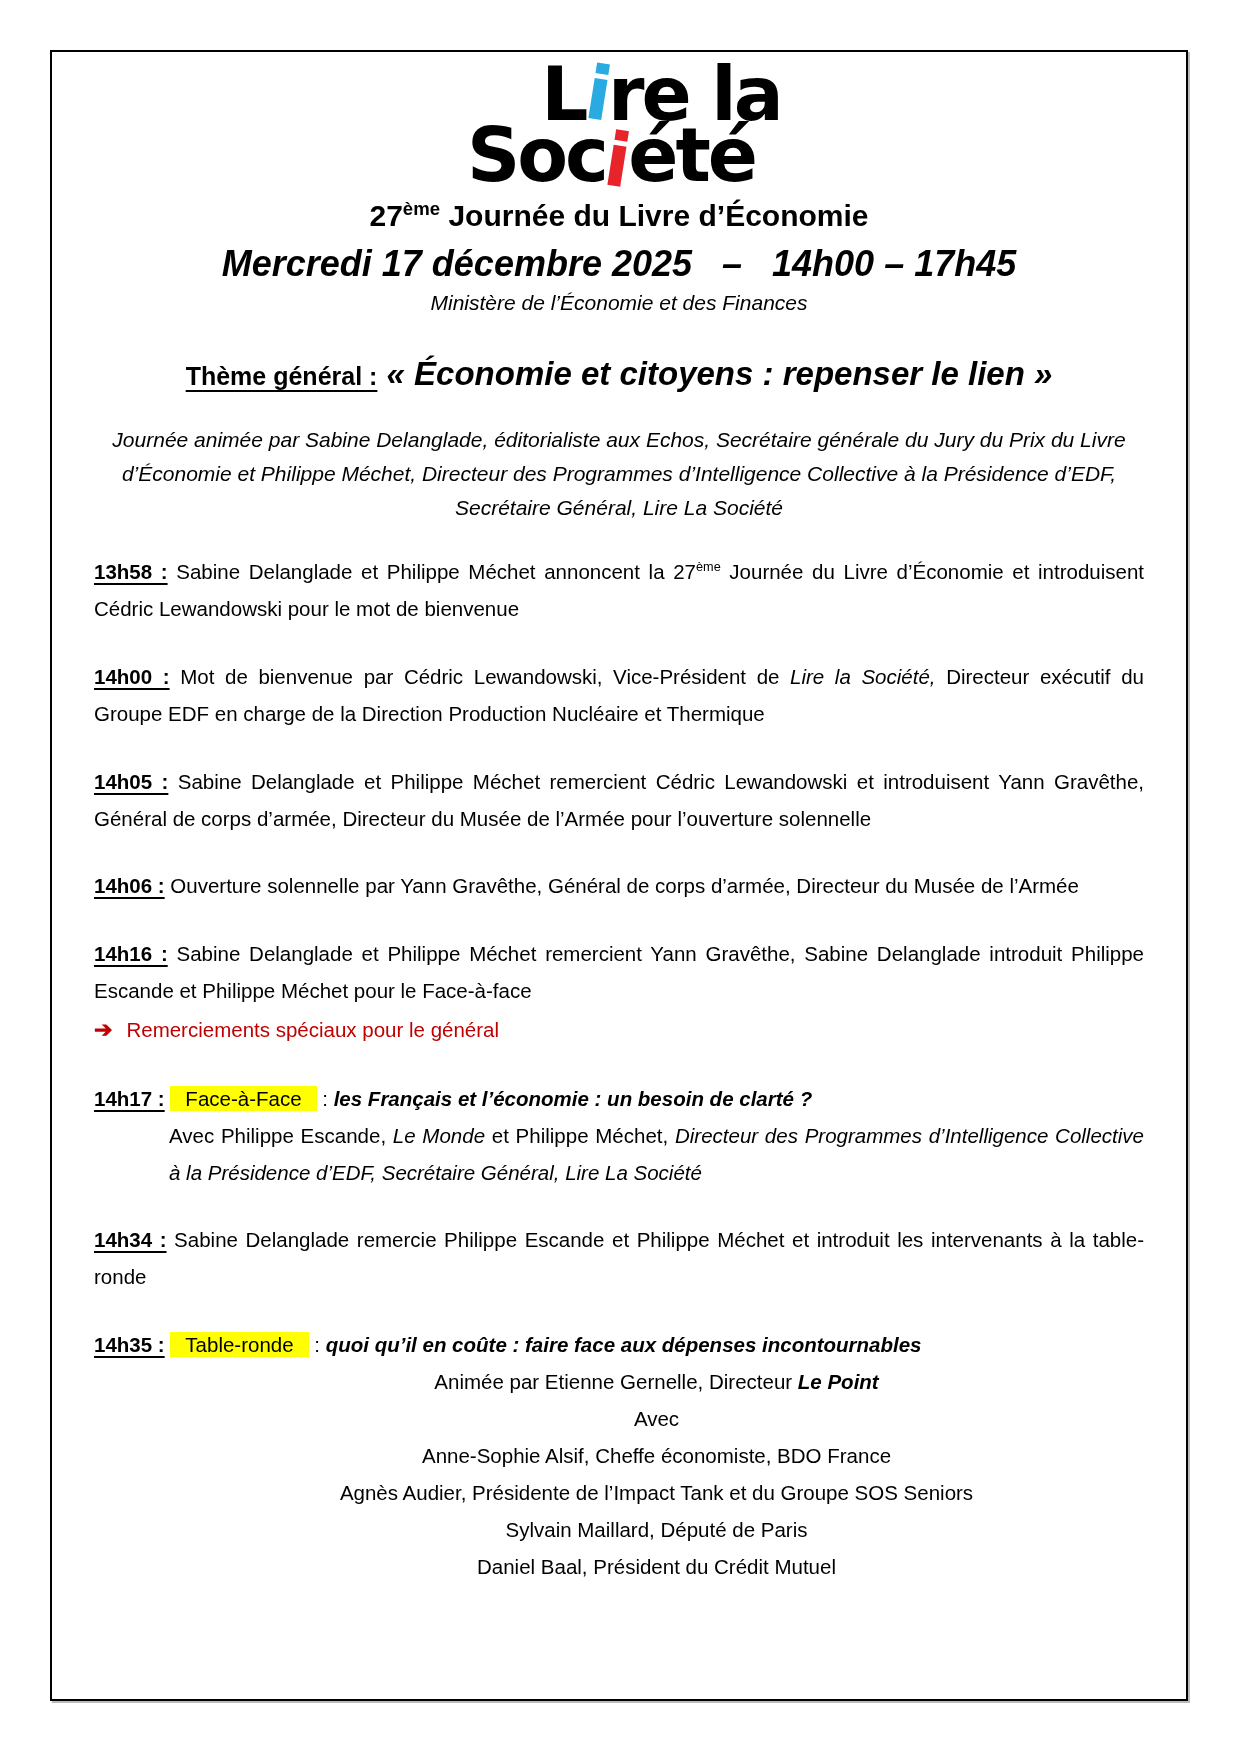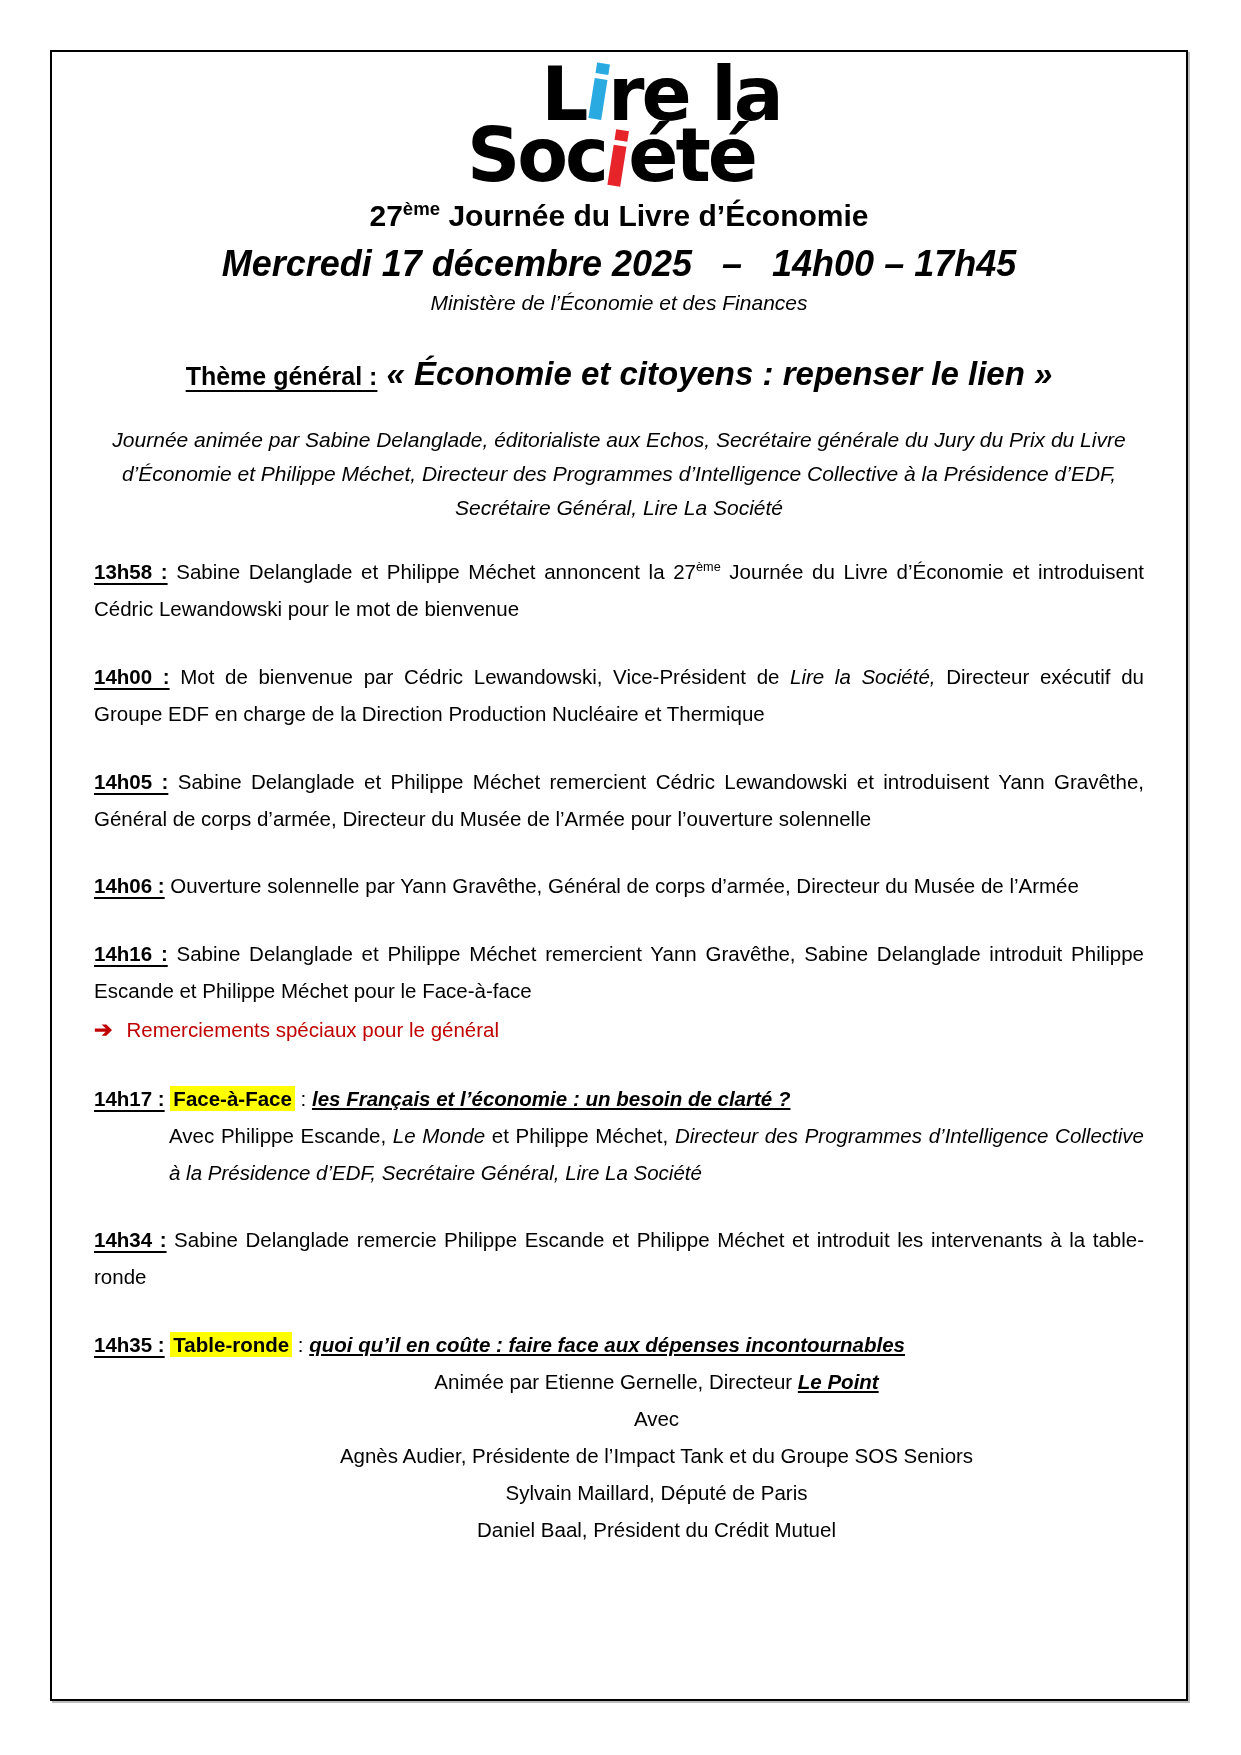--- a/index.html
+++ b/index.html
@@ -36,22 +36,22 @@
   .intro{margin:30px -18px 0 -18px;text-align:center;font-style:italic;
          font-size:21px;line-height:1.6;}
   
   .sched{margin-top:30px;font-size:20.5px;line-height:1.8;}
   .entry{margin:0 0 31px 0;text-align:justify;}
   .entry:last-child{margin-bottom:0;}
   .time{font-weight:bold;text-decoration:underline;text-decoration-thickness:2px;
         text-underline-offset:4px;}
   .b{font-weight:normal;}
   .i{font-style:italic;}
-  .bi{font-weight:bold;font-style:italic;text-decoration:underline;}
-  .hl{background:#FFFF00;font-weight:bold;padding:1px 3px;margin-top:40px;}
+  .bi{font-weight:bold;font-style:italic;}
+  .hl{background:#FFFF00;font-weight:normal;padding:1px 15px;margin-top:40px;}
   .note{color:#C00000;text-align:left;}
   .note .arrow{font-weight:bold;margin-right:14px;font-size:22px;}
   .sub{padding-left:75px;text-align:justify;}
   .sub.plain{text-align:center;}
 </style>
 </head>
 <body>
 
 <div class="page">
 
@@ -112,20 +112,23 @@
 
     <div class="entry">
       <span class="time">14h35 :</span> <span class="hl">Table-ronde</span><span> : </span><span class="bi">quoi qu’il en coûte : faire face aux dépenses incontournables</span>
       <div class="sub plain">
         <span>Animée par </span><span class="b">Etienne Gernelle, Directeur </span><span class="bi">Le Point</span>
       </div>
       <div class="sub plain">
         <span>Avec</span>
       </div>
       <div class="sub plain">
+        <span class="b">Anne-Sophie Alsif</span><span>, Cheffe économiste, BDO France</span>
+      </div>
+      <div class="sub plain">
         <span class="b">Agnès Audier</span><span>, Présidente de l’Impact Tank et du Groupe SOS Seniors</span>
       </div>
       <div class="sub plain">
         <span class="b">Sylvain Maillard</span><span>, Député de Paris</span>
       </div>
       <div class="sub plain">
         <span class="b">Daniel Baal</span><span>, Président du Crédit Mutuel</span>
       </div>
     </div>
 

